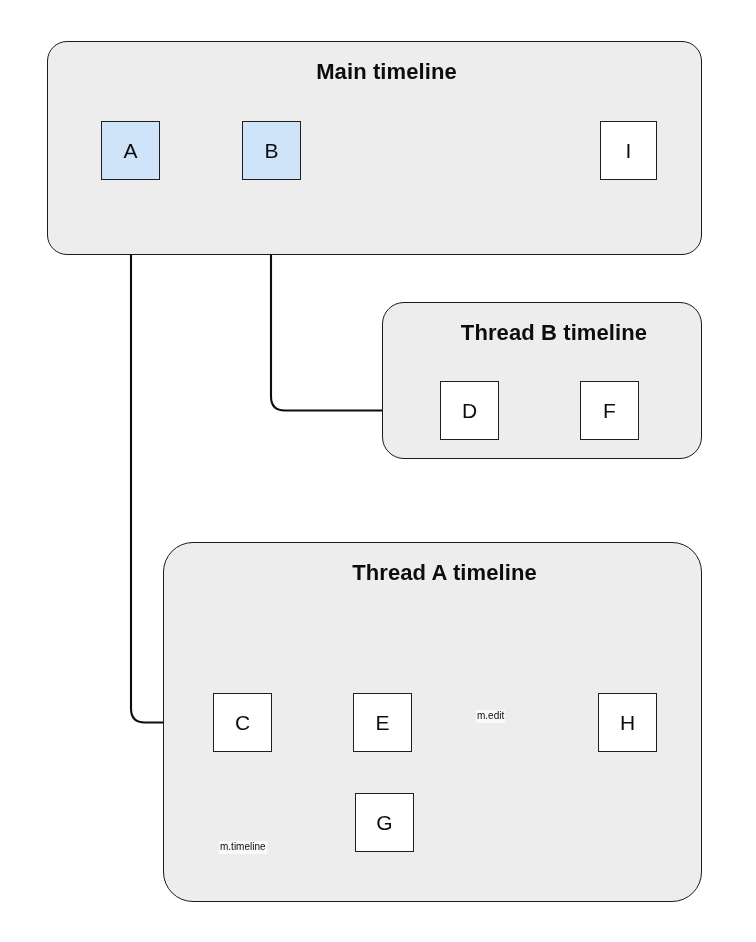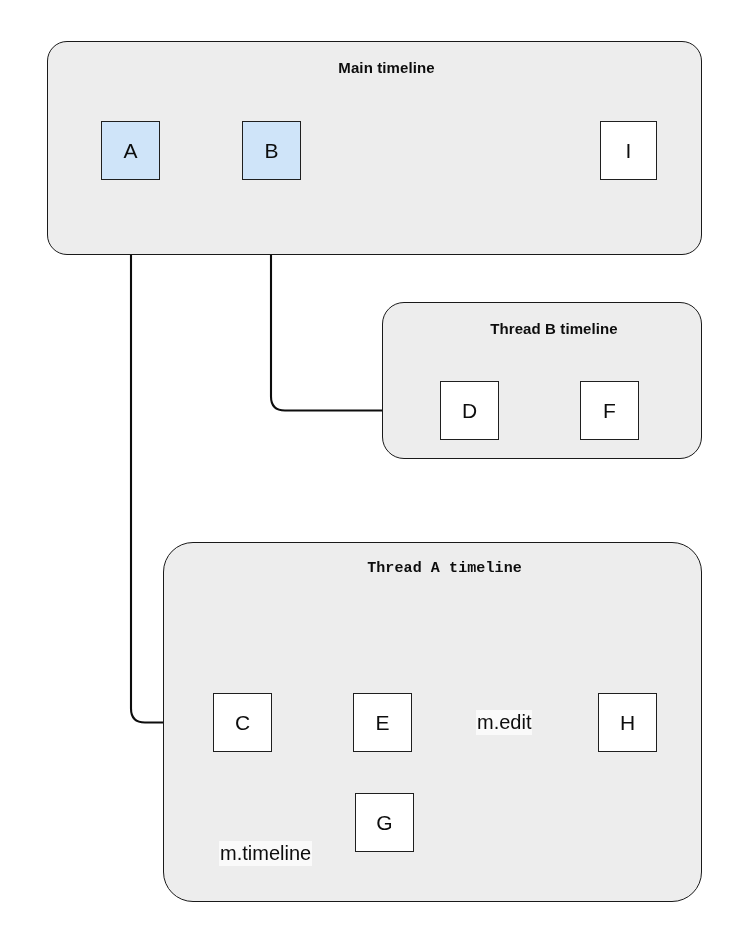--- a/index.html
+++ b/index.html
@@ -27,21 +27,21 @@
     position: absolute;
     background: #ededed;
     border: 1.6px solid #1a1a1a;
     box-sizing: border-box;
   }
   .group-title {
     position: absolute;
     left: 0;
     right: 0;
     text-align: center;
-    font-size: 15px;
+    font-size: 22px;
     font-weight: bold;
     color: #0d0d0d;
     letter-spacing: .1px;
     padding-left: 24px;
   }
   .node {
     position: absolute;
     box-sizing: border-box;
     border: 1.7px solid #1f1f1f;
     display: flex;
@@ -49,21 +49,21 @@
     justify-content: center;
     font-size: 21px;
     color: #0d0d0d;
     line-height: 1;
   }
   .node.plain { background: #ffffff; }
   .node.hl { background: #cfe4f9; }
   .edge-label {
     position: absolute;
     background: #fafafa;
-    font-size: 20px;
+    font-size: 10px;
     color: #0d0d0d;
     padding: 0 1px;
     white-space: nowrap;
     line-height: 1.25;
   }
 </style>
 </head>
 <body>
 
 <div id="stage">
@@ -99,21 +99,21 @@
   </svg>
 
   <div class="group" style="left:47px; top:41px; width:655px; height:214px; border-radius:20px;">
     <div class="group-title" style="top:17px;">Main timeline</div>
   </div>
 
   <div class="group" style="left:382px; top:302px; width:320px; height:157px; border-radius:22px;">
     <div class="group-title" style="top:17px;">Thread B timeline</div>
   </div>
 
-  <div class="group" style="left:163px; top:542px; width:539px; height:360px; border-radius:30px;font-family:Liberation Mono, monospace;">
+  <div class="group" style="left:163px; top:542px; width:539px; height:360px; border-radius:30px;">
     <div class="group-title" style="top:17px;">Thread A timeline</div>
   </div>
 
   <div class="node hl" style="left:101px; top:121px; width:59px; height:59px;">A</div>
 
   <div class="node hl" style="left:242px; top:121px; width:59px; height:59px;">B</div>
 
   <div class="node plain" style="left:600px; top:121px; width:57px; height:59px;">I</div>
 
   <div class="node plain" style="left:440px; top:381px; width:59px; height:59px;">D</div>

